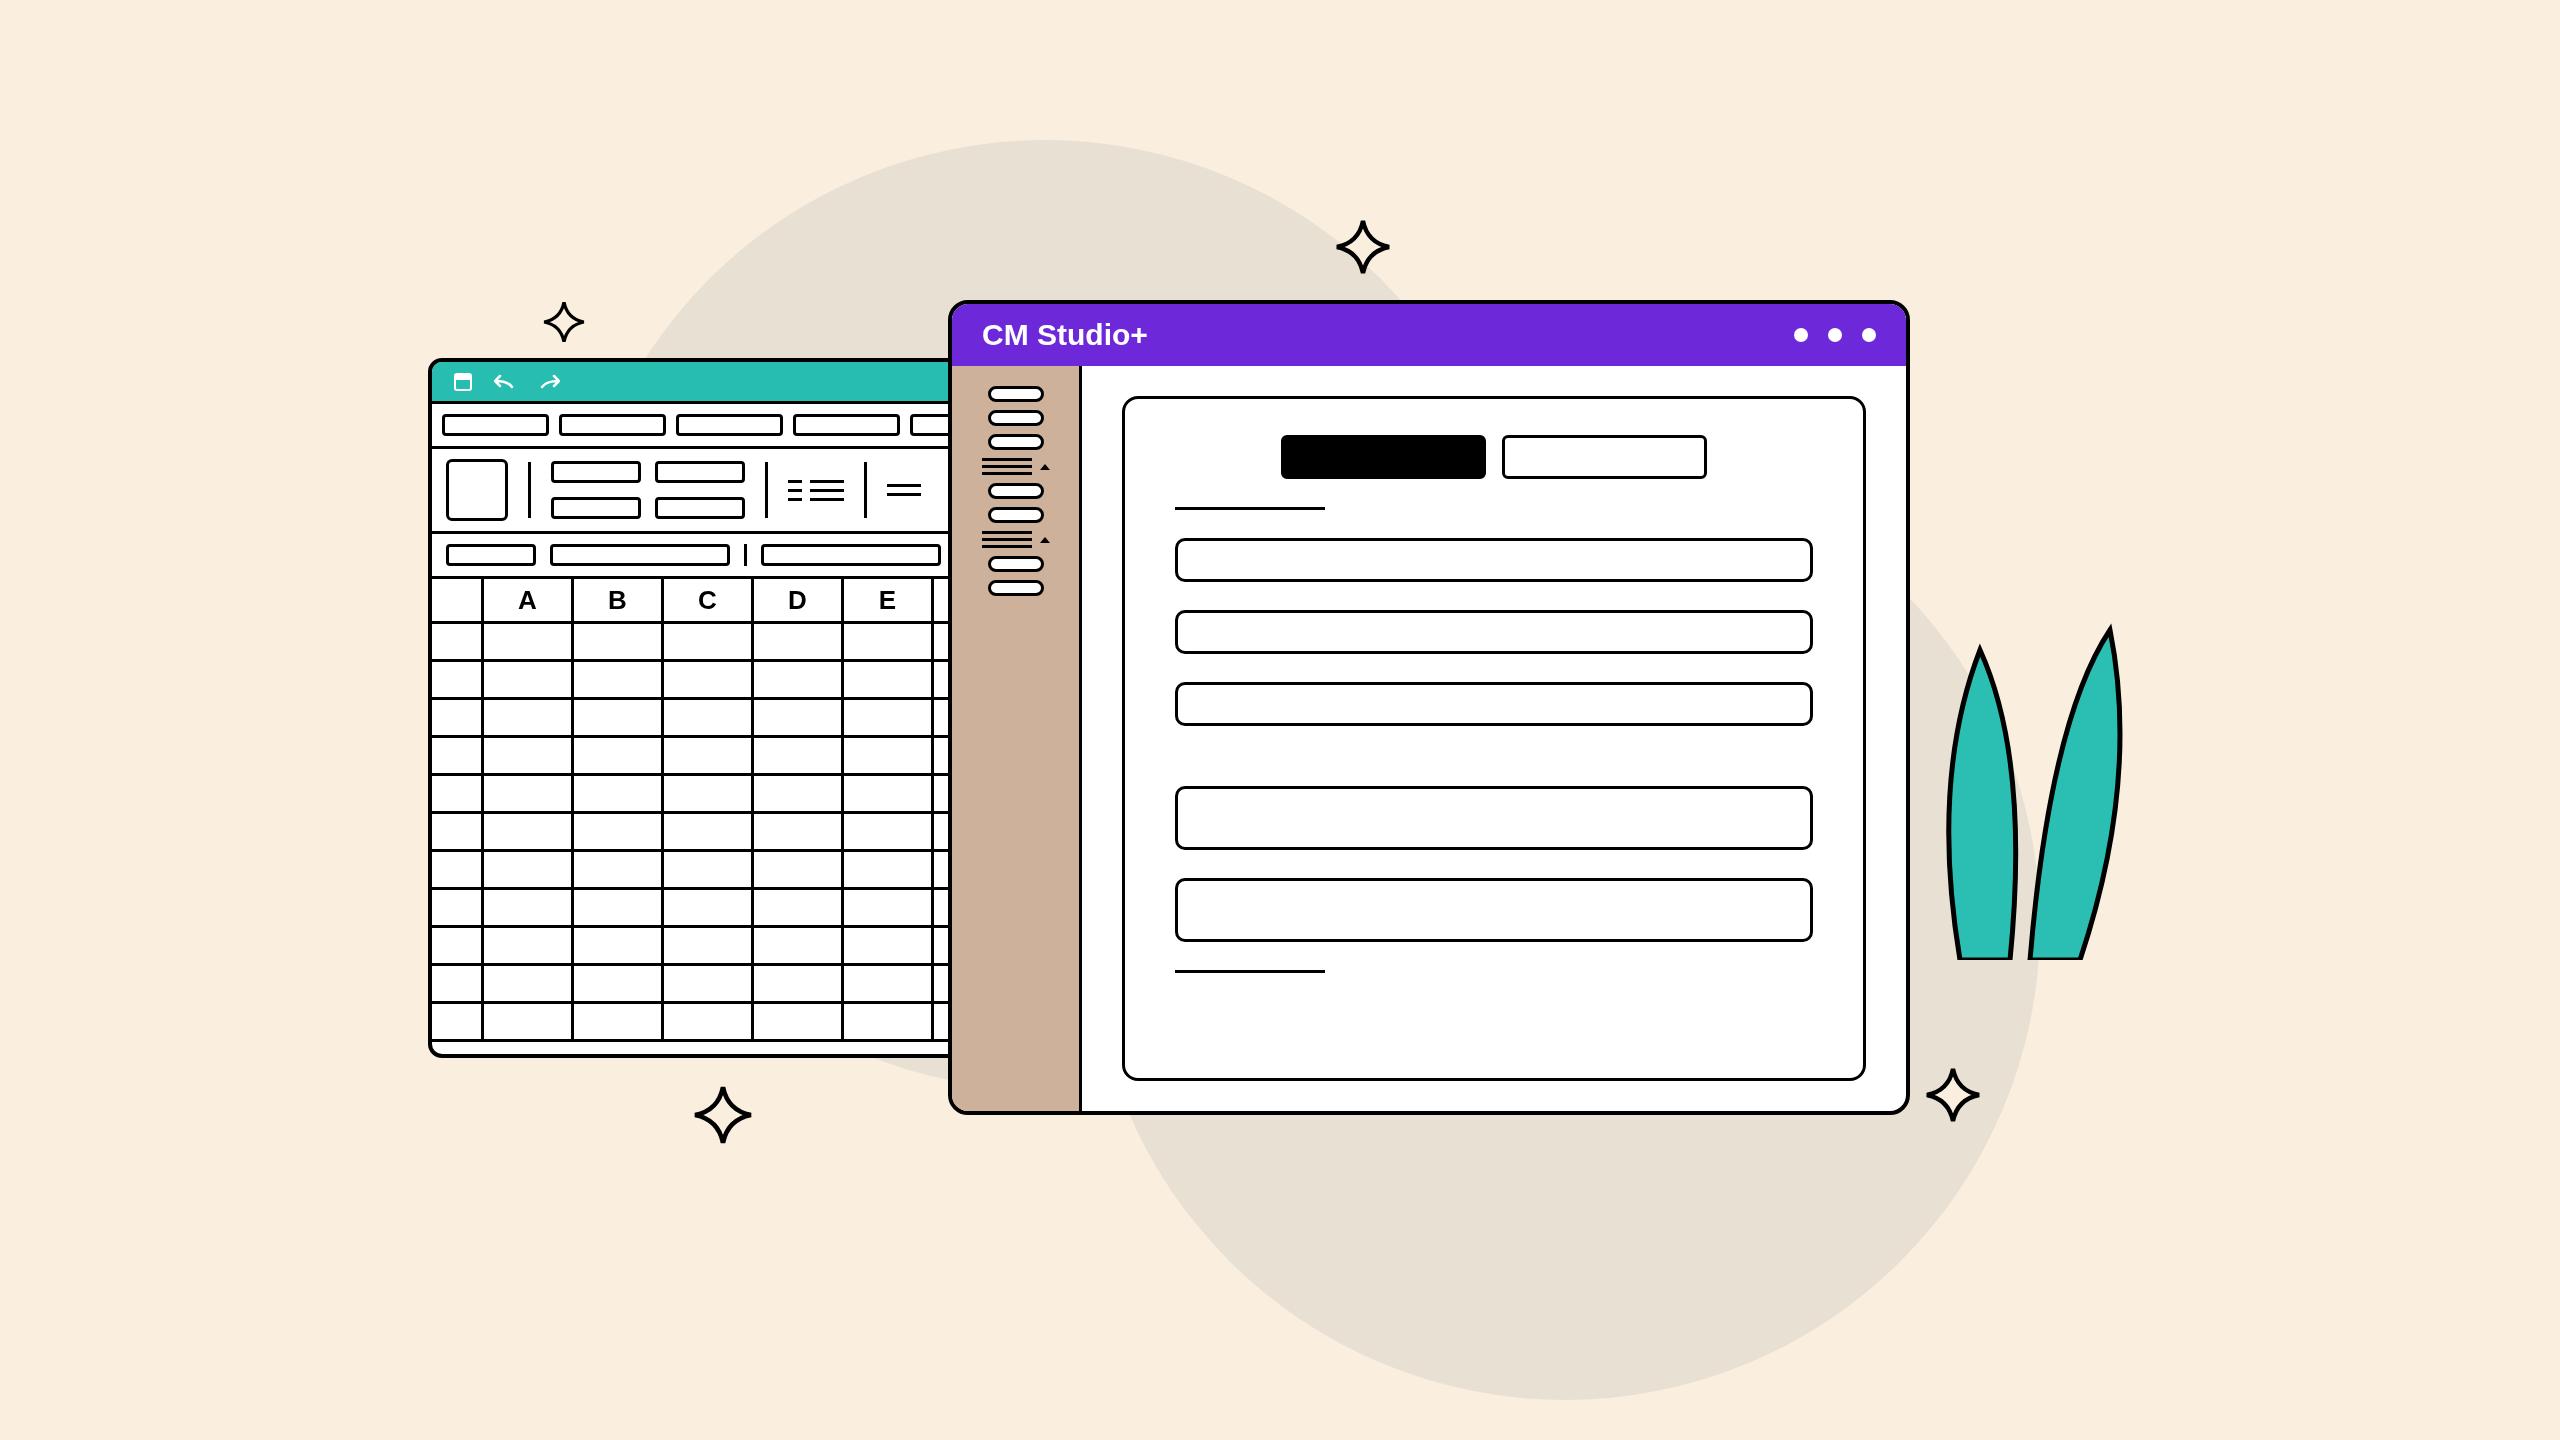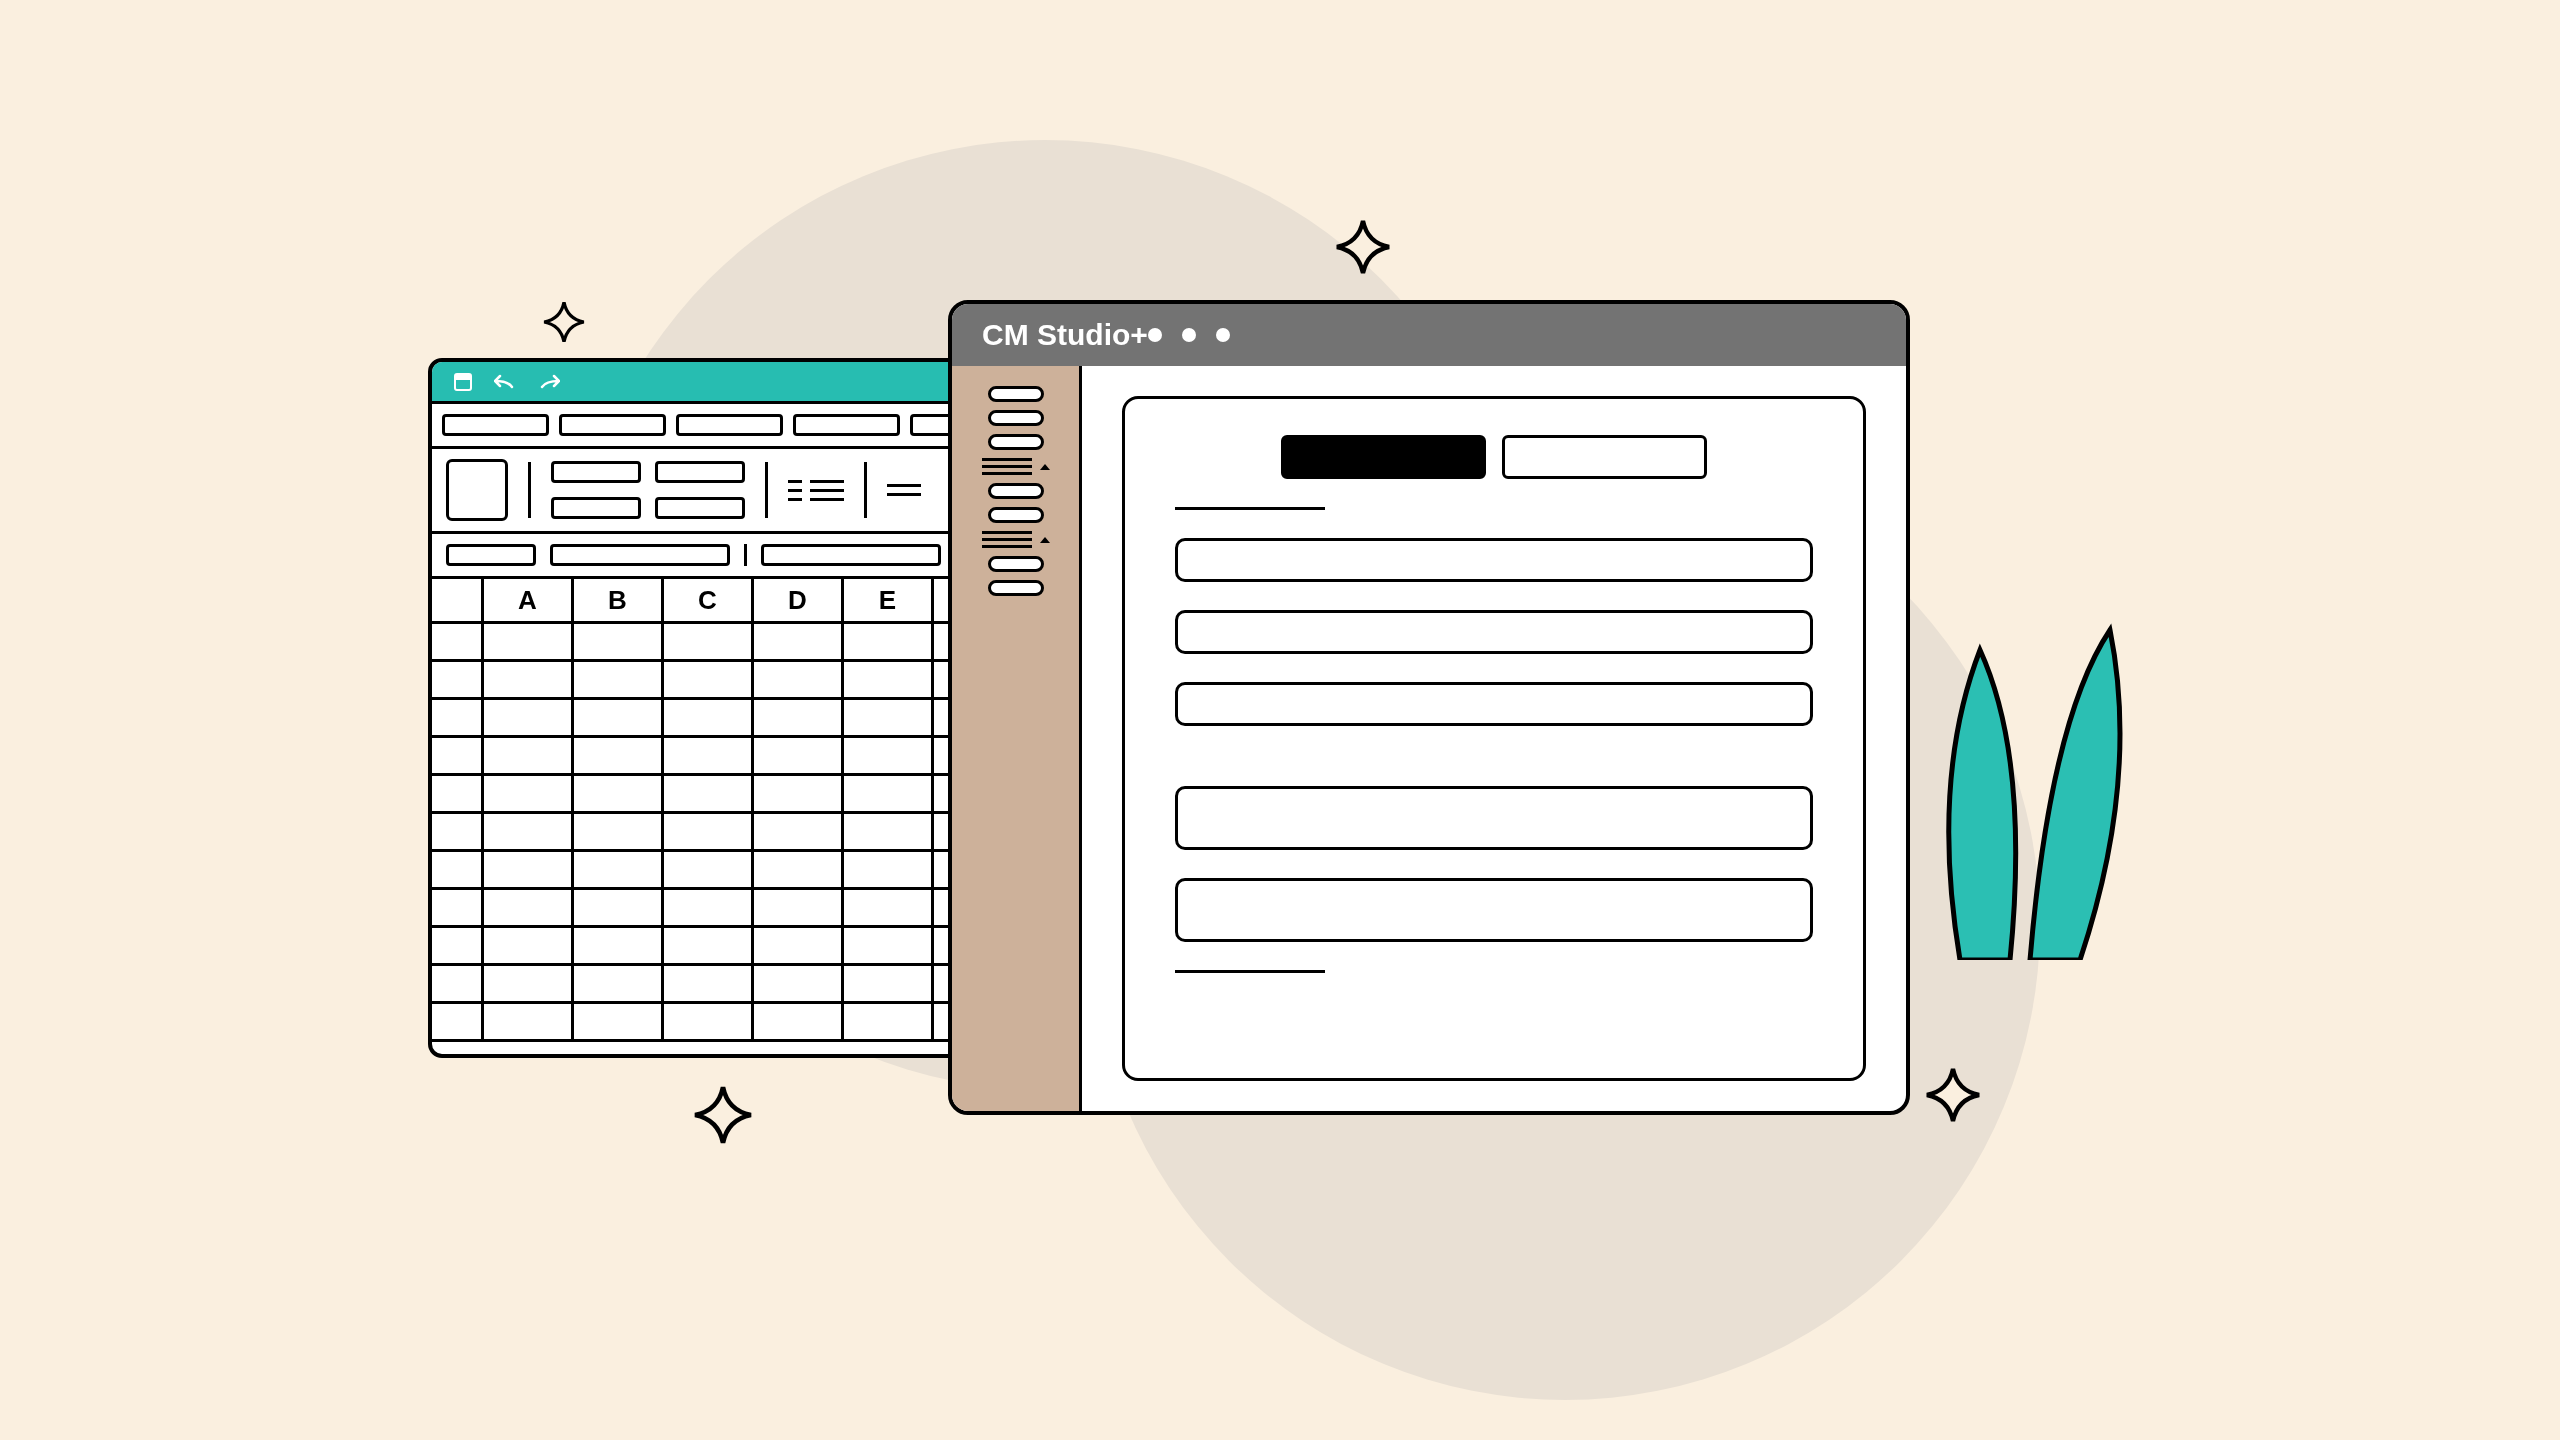--- a/index.html
+++ b/index.html
@@ -192,25 +192,25 @@
   left: 948px;
   top: 300px;
   width: 962px;
   height: 815px;
   background: #fff;
   border: 4px solid #000;
   border-radius: 20px;
   overflow: hidden;
 }
 .studio-titlebar {
-  background: #737373;
+  background: #6d28d9;
   height: 62px;
   display: flex;
   align-items: center;
-  justify-content: flex-start;
+  justify-content: space-between;
   padding: 0 30px;
   color: #fff;
 }
 .studio-title {
   font-weight: 700;
   font-size: 30px;
 }
 .studio-dots {
   display: flex;
   gap: 20px;

